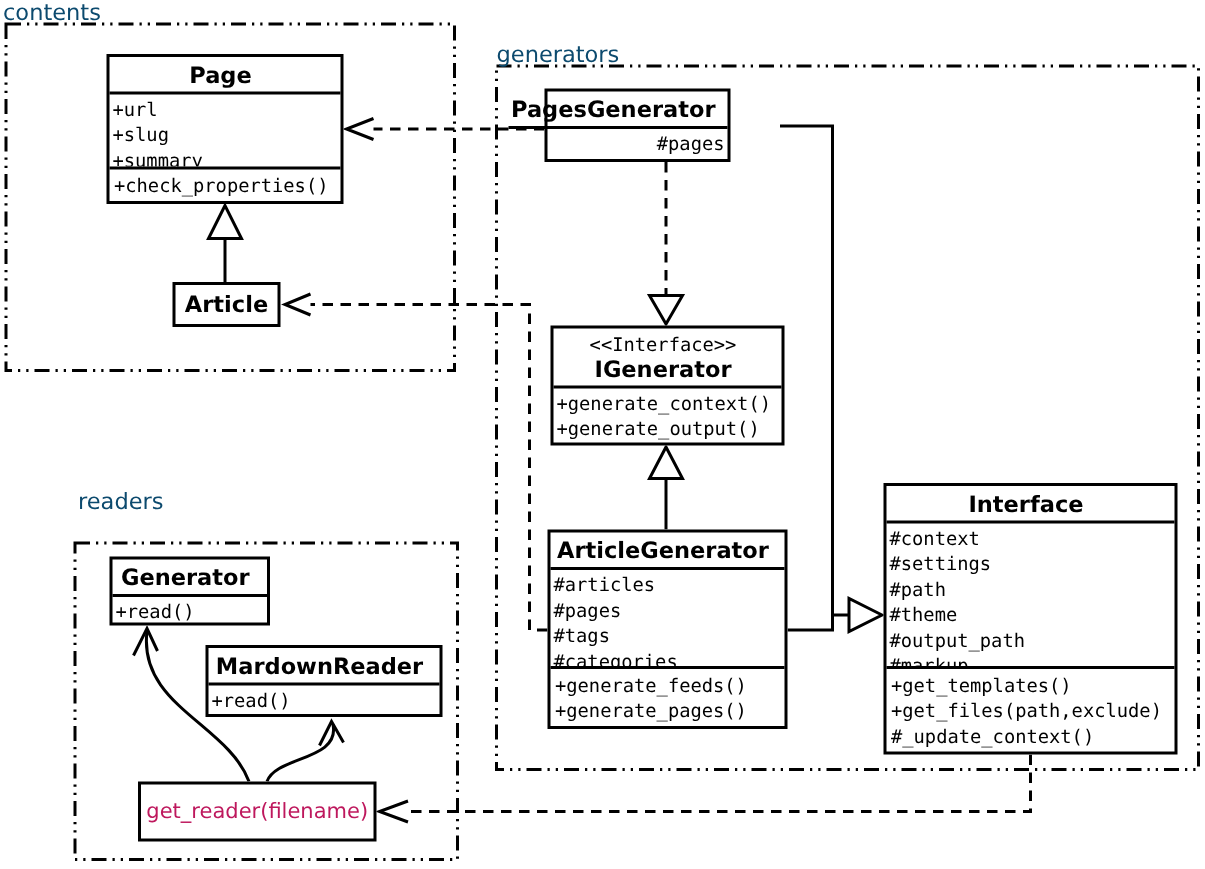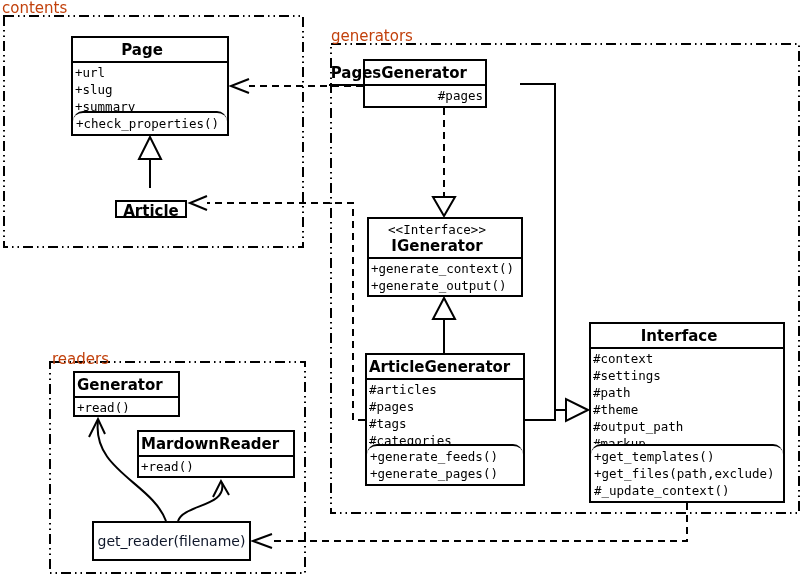--- a/index.html
+++ b/index.html
@@ -12,63 +12,63 @@
   }
   #lines{position:absolute;left:0;top:0;}
   #lines .solid{stroke:#000;stroke-width:2;fill:none;}
   #lines .dash{stroke:#000;stroke-width:2;fill:none;stroke-dasharray:7 5;}
   #lines .pkg{stroke:#000;stroke-width:2;fill:none;stroke-dasharray:10 4 1.5 4 1.5 4;}
   #lines .tri{stroke:#000;stroke-width:2;fill:#ffffff;}
   #lines .open{stroke:#000;stroke-width:2;fill:none;stroke-linejoin:miter;}
 
   .pkg-label{
     position:absolute;
-    font-size:15px;color:#c2410c;
+    font-size:15px;color:#0c4a6e;
     white-space:nowrap;
     line-height:17px;
   }
 
   .cls{
     position:absolute;
     border:2px solid #000;
     background:#ffffff;
     box-sizing:border-box;
     display:flex;flex-direction:column;
     color:#000;
   }
   .cls .title{
     font-weight:bold;font-size:15px;
     text-align:center;
-    padding:3px 18px 2px 2px;
+    padding:3px 8px 2px 2px;
     border-bottom:2px solid #000;
     line-height:18px;
     white-space:nowrap;overflow:hidden;
   }
   .cls .stereotype{
     font-family:"DejaVu Sans Mono", monospace;
     font-weight:normal;font-size:12.5px;
     line-height:15px;
   }
   .cls .title-inner{line-height:18px;}
   .cls .sec{
     font-family:"DejaVu Sans Mono", monospace;
     font-size:12.5px;line-height:17px;
     padding:1px 2px;
     white-space:nowrap;overflow:hidden;
   }
   .cls .sec.grow{flex:1;}
-  .cls .sec.methods{border-top:2px solid #000;padding:2px 3px;border-radius:10px;}
+  .cls .sec.methods{border-top:2px solid #000;padding:2px 3px;}
   .cls.title-only{justify-content:center;}
   .cls.title-only .title{border-bottom:none;padding:0;}
   .plainbox{
     position:absolute;
     border:2px solid #000;background:#fff;
     box-sizing:border-box;
     display:flex;align-items:center;justify-content:center;
-    font-size:14px;color:#0f172a;white-space:nowrap;
+    font-size:14px;color:#be185d;white-space:nowrap;
   }
 </style>
 </head>
 <body>
 
 <div id="canvas">
 
   <svg id="lines" width="803" height="579" viewBox="0 0 803 579">
 
     <rect class="pkg" x="4" y="16" width="299" height="231"></rect>
@@ -117,35 +117,35 @@
     </g>
 
     <g>
       <path class="solid" d="M 178,521 C 184,504 227,507 222,483"></path>
       <polyline class="open" points="213,497 221,481 229,495"></polyline>
     </g>
   </svg>
 
   <div class="pkg-label" style="left:2px;top:0px;">contents</div>
   <div class="pkg-label" style="left:331px;top:28px;">generators</div>
-  <div class="pkg-label" style="left:52px;top:351px;">readers</div>
+  <div class="pkg-label" style="left:52px;top:326px;">readers</div>
 
   <div class="cls" style="left:71px;top:36px;width:158px;height:100px;">
     <div class="title">Page</div>
     <div class="sec grow">
       <div>+url</div>
       <div>+slug</div>
       <div>+summary</div>
     </div>
     <div class="sec methods">
       <div>+check_properties()</div>
     </div>
   </div>
 
-  <div class="cls title-only" style="left:115px;top:200px;width:72px;height:18px;">
+  <div class="cls title-only" style="left:115px;top:188px;width:72px;height:30px;">
     <div class="title">Article</div>
   </div>
 
   <div class="cls" style="left:363px;top:59px;width:124px;height:49px;align-items:flex-end;">
     <div class="title">PagesGenerator</div>
     <div class="sec grow">
       <div>#pages</div>
     </div>
   </div>
 

